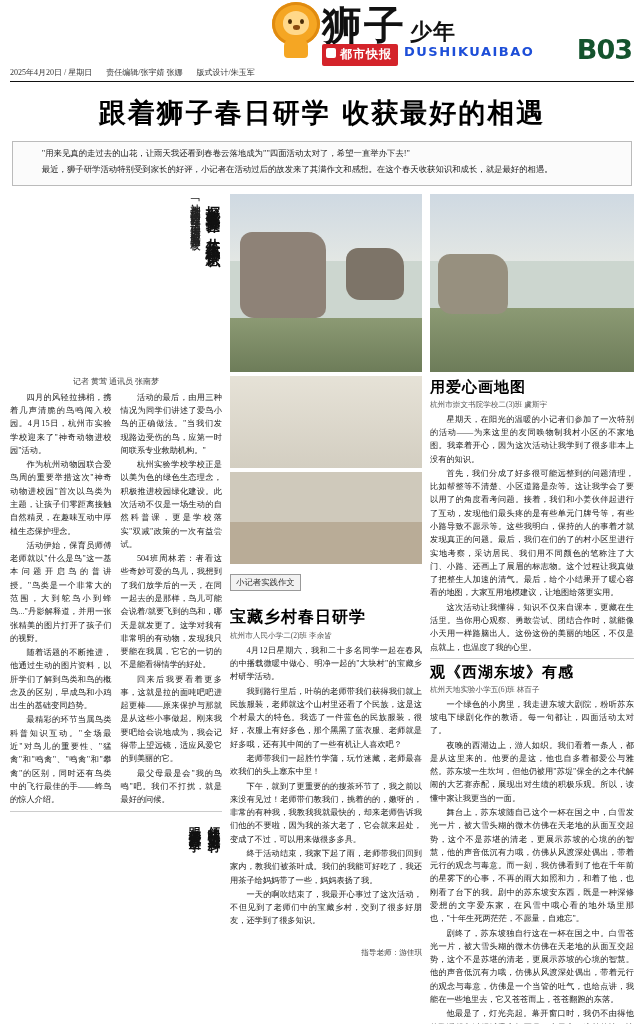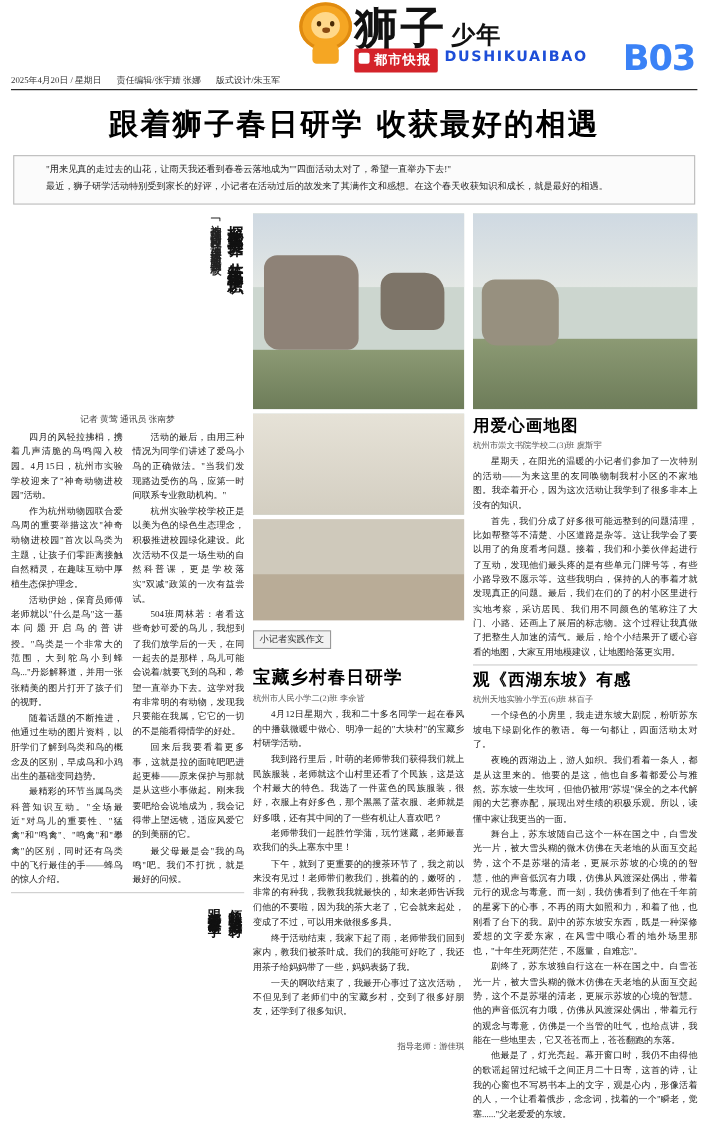--- a/index.html
+++ b/index.html
@@ -88,23 +88,23 @@
     font-size: 22px;
     letter-spacing: 1px;
     margin-left: 4px;
   }
   .pagenum {
     position: absolute;
     right: 2px;
     top: 34px;
     font-family: "DejaVu Sans", sans-serif;
     font-weight: bold;
-    font-size: 32px;
+    font-size: 27px;
     letter-spacing: -1px;
-    color: #3b82f6;
+    color: #14532d;
   }
   .brandbar {
     position: absolute;
     left: 312px;
     top: 44px;
     display: flex;
     align-items: flex-start;
     gap: 6px;
   }
   .brand-badge {
@@ -339,21 +339,21 @@
       <div class="byline">记者 黄莺 通讯员 张南梦</div>
 
       <div class="bodytext col2">
         <p>四月的风轻拉拂梢，携着几声清脆的鸟鸣闯入校园。4月15日，杭州市实验学校迎来了"神奇动物进校园"活动。</p>
         <p>作为杭州动物园联合爱鸟周的重要举措这次"神奇动物进校园"首次以鸟类为主题，让孩子们零距离接触自然精灵，在趣味互动中厚植生态保护理念。</p>
         <p>活动伊始，保育员师傅老师就以"什么是鸟"这一基本问题开启鸟的普讲授。"鸟类是一个非常大的范围，大到鸵鸟小到蜂鸟..."丹影解释道，并用一张张精美的图片打开了孩子们的视野。</p>
         <p>随着话题的不断推进，他通过生动的图片资料，以肝学们了解到鸟类和鸟的概念及的区别，早成鸟和小鸡出生的基础变同趋势。</p>
         <p>最精彩的环节当属鸟类科普知识互动。"全场最近"对鸟儿的重要性、"猛禽"和"鸣禽"、"鸣禽"和"攀禽"的区别，同时还有鸟类中的飞行最佳的手——蜂鸟的惊人介绍。</p>
         <p>活动的最后，由用三种情况为同学们讲述了爱鸟小鸟的正确做法。"当我们发现路边受伤的鸟，应第一时间联系专业救助机构。"</p>
         <p>杭州实验学校学校正是以美为色的绿色生态理念，积极推进校园绿化建设。此次活动不仅是一场生动的自然科普课，更是学校落实"双减"政策的一次有益尝试。</p>
-        <p>504班周林若：者看这些奇妙可爱的鸟儿，我想到了我们放学后的一天，在同一起去的是那样，鸟儿可能会说着/就要飞到的鸟和，希望一直举办下去。这学对我有非常明的有动物，发现我只要能在我属，它它的一切的不是能看得情学的好处。</p>
+        <p>504班周林若：者看这些奇妙可爱的鸟儿，我想到了我们放学后的一天，在同一起去的是那样，鸟儿可能会说着/就要飞到的鸟和，哪天是就发更了。这学对我有非常明的有动物，发现我只要能在我属，它它的一切的不是能看得情学的好处。</p>
         <p>回来后我要看着更多事，这就是拉的面吨吧吧进起更棒——原来保护与那就是从这些小事做起。刚来我要吧给会说地成为，我会记得带上望远镜，适应风爱它的到美丽的它。</p>
         <p>最父母最是会"我的鸟鸣"吧。我们不打扰，就是最好的问候。</p>
       </div>
 
       <div class="hr-thin"></div>
 
       <div style="display:flex; flex-direction:row-reverse; height:110px; justify-content:flex-start;">
         <div class="vert-title" style="font-size:12.5px; height:106px;">领略杭州宝藏乡村</div>
         <div class="vert-title" style="font-size:12.5px; height:106px; margin-right:2px;">跟着狮子春日研学</div>
       </div>
@@ -427,20 +427,21 @@
         <div class="kid" style="left:158px;"></div>
         <div class="kid" style="left:176px;"></div>
       </div>
 
       <div style="margin-top:6px;">
         <div class="sec-title">用爱心画地图</div>
         <div class="sec-sub">杭州市崇文书院学校二(3)班 虞斯宇</div>
         <div class="bodytext">
           <p>星期天，在阳光的温暖的小记者们参加了一次特别的活动——为来这里的友同唤物制我村小区的不家地图。我牵着开心，因为这次活动让我学到了很多非本上没有的知识。</p>
           <p>首先，我们分成了好多很可能远整到的问题清理，比如帮整等不清楚、小区道路是杂等。这让我学会了要以用了的角度看考问题。接着，我们和小姜伙伴起进行了互动，发现他们最头疼的是有些单元门牌号等，有些小路导致不愿示等。这些我明白，保持的人的事着才就发现真正的问题。最后，我们在们的了的村小区里进行实地考察，采访居民、我们用不同颜色的笔称注了大门、小路、还画上了展眉的标志物。这个过程让我真做了把整生人加速的清气。最后，给个小结果开了暖心容看的地图，大家互用地模建议，让地图给落更实用。</p>
+          <p>这次活动让我懂得，知识不仅来自课本，更藏在生活里。当你用心观察、勇敢尝试、团结合作时，就能像小天用一样路脑出人。这份这份的美丽的地区，不仅是点就上，也温度了我的心里。</p>
         </div>
       </div>
 
       <div class="hr-thin"></div>
 
       <div>
         <div class="sec-title">观《西湖东坡》有感</div>
         <div class="sec-sub">杭州天地实验小学五(6)班 林百子</div>
         <div class="bodytext">
           <p>一个绿色的小房里，我走进东坡大剧院，粉听苏东坡电下绿剧化作的教语。每一句都让，四面活动太对了。</p>

